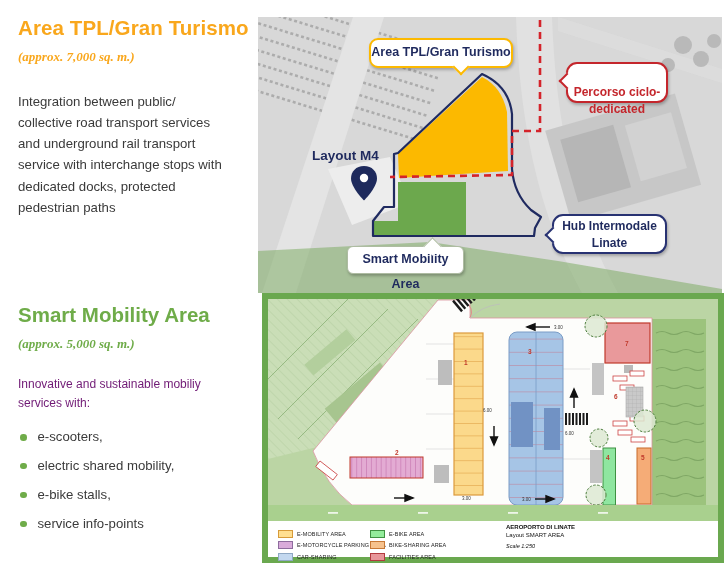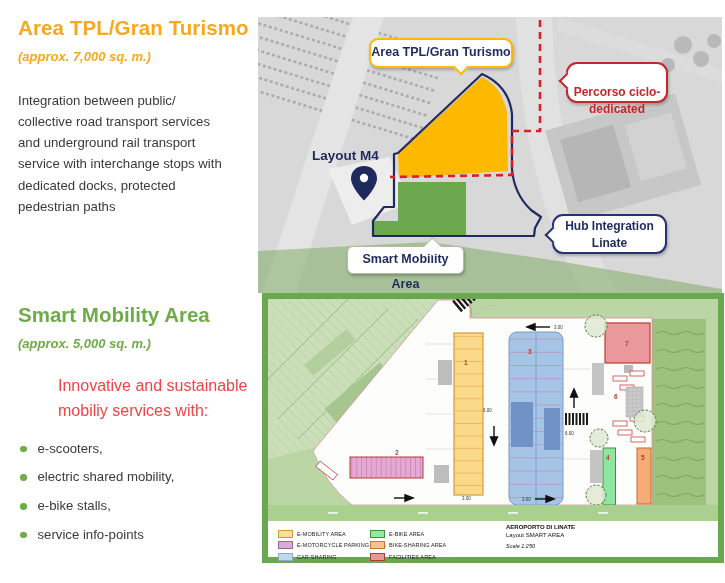--- a/index.html
+++ b/index.html
@@ -6,25 +6,25 @@
   html,body { width:725px; height:583px; background:#fff; overflow:hidden;
     font-family:"Liberation Sans", sans-serif; }
   body { position:relative; }
 
   
   .sec { position:absolute; left:18px; width:242px; }
   .sec1 { top:16px; }
   .sec2 { top:303px; }
   .h-orange { color:#F9A71C; font-size:20.5px; font-weight:bold; letter-spacing:.1px; }
   .h-green  { color:#6FAC49; font-size:20.5px; font-weight:bold; }
-  .sub { font-size:13px; font-weight:bold; font-style:italic; margin-top:9px; }
+  .sub { font-size:13px; font-weight:bold; font-style:italic; margin-top:9px;font-family:Liberation Serif, serif; }
   .sub-orange { color:#F9A71C; }
   .sub-green  { color:#6FAC49; }
   .body-p { margin-top:26px; width:214px; font-size:13.2px; line-height:1.6; color:#3A3A3A; }
-  .intro  { margin-top:23px; width:220px; font-size:16px; line-height:1.55; color:#ef4444;margin-left:40px; }
+  .intro  { margin-top:23px; width:220px; font-size:12px; line-height:1.55; color:#701a75; }
   ul.bullets { list-style:none; margin-top:15px; }
   ul.bullets li { display:flex; align-items:flex-start; margin-bottom:9px; font-size:13.2px; line-height:1.5; color:#3A3A3A; }
   .dot { flex:0 0 auto; width:6.5px; height:6.5px; border-radius:50%; background:#6FAC49; margin:7px 11px 0 2px; }
 
   
   .map-wrap { position:absolute; left:258px; top:17px; width:464px; height:276px; }
   .map-wrap svg { display:block; }
   .callout { position:absolute; background:#fff; border-radius:9px; text-align:center;
     font-weight:bold; box-shadow:1px 2px 3px rgba(0,0,0,.25); z-index:5; }
   .c-navy { color:#1F2A5E; }
@@ -132,21 +132,21 @@
   <div class="callout co-tpl c-navy">
     <span>Area TPL/Gran Turismo</span>
     <span class="tail"></span>
   </div>
   <div class="callout co-perc c-red">
     <div>Percorso ciclo-</div>
     <div>dedicated</div>
     <span class="tail"></span>
   </div>
   <div class="callout co-hub c-navy">
-    <div>Hub Integration</div>
+    <div>Hub Intermodale</div>
     <div>Linate</div>
     <span class="tail"></span>
   </div>
   <div class="callout co-smart c-navy">
     <span>Smart Mobility Area</span>
     <span class="tail"></span>
   </div>
   <div class="fermata">Layout M4</div>
 </div>
 

